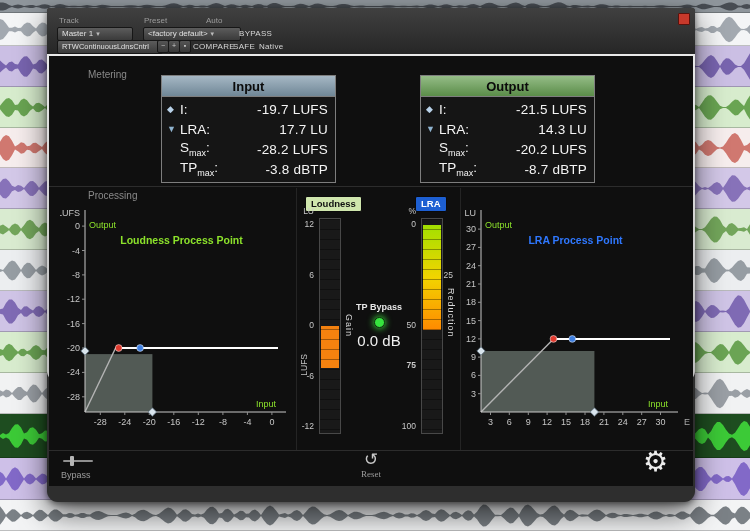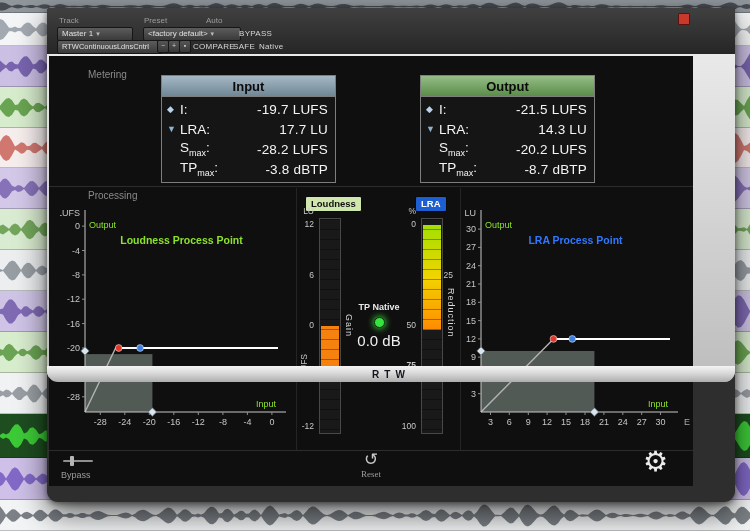--- a/index.html
+++ b/index.html
@@ -1,20 +1,20 @@
 <!DOCTYPE html>
 <html><head>
 <meta charset="utf-8">
 <style>
   html,body{margin:0;padding:0;}
   body{position:relative;width:750px;height:531px;overflow:hidden;background:#9aa0a6;font-family:"Liberation Sans",sans-serif;}
   #bg{position:absolute;inset:0;}
   .lane{position:absolute;left:0;width:750px;box-shadow:inset 0 -1px rgba(0,0,0,0.22);overflow:hidden;}
   .lane svg{display:block;}
-  #plugin-window{position:absolute;left:47px;top:8px;width:648px;height:494px;border-radius:3px 3px 11px 11px;box-shadow:0 12px 30px rgba(0,0,0,0.6),0 2px 6px rgba(0,0,0,0.5);background:#2e2e2e;padding-left:40px;}
+  #plugin-window{position:absolute;left:47px;top:8px;width:648px;height:494px;border-radius:3px 3px 11px 11px;box-shadow:0 12px 30px rgba(0,0,0,0.6),0 2px 6px rgba(0,0,0,0.5);background:#2e2e2e;}
   .pt-header{position:absolute;left:0;top:0;width:100%;height:46px;background:linear-gradient(#404040,#262626);border-bottom:1px solid #0a0a0a;border-radius:3px 3px 0 0;}
   .pt-label{position:absolute;font-size:8px;color:#9c9c9c;}
   .pt-btn{position:absolute;height:12px;line-height:11px;background:linear-gradient(#5c5c5c,#3a3a3a);border:1px solid #161616;border-radius:2px;color:#e0e0e0;font-size:8px;padding:0 4px;white-space:nowrap;overflow:hidden;cursor:pointer;}
   .pt-btn .caret{margin-left:3px;font-size:7px;color:#bbb;}
   .pt-mini{position:absolute;width:10px;height:11px;line-height:10px;text-align:center;background:linear-gradient(#555,#383838);border:1px solid #161616;border-radius:2px;color:#ccc;font-size:7px;cursor:pointer;}
   .pt-flat{position:absolute;font-size:8px;color:#d6d6d6;letter-spacing:0.3px;cursor:pointer;}
   #target-btn{position:absolute;width:10px;height:10px;background:#c8392b;border:1px solid #5a120c;border-radius:1px;cursor:pointer;}
   .plugin-frame{position:absolute;left:0;top:46px;width:100%;height:328px;background:linear-gradient(#e9e9e9,#bdbdbd);border-radius:0 0 11px 11px;}
   .plugin-ui{position:absolute;left:2px;top:2px;width:644px;height:430px;background:#0f0f0f;}
   .rtw-strip{position:absolute;left:0;bottom:0;width:100%;height:16px;border-radius:0 0 11px 11px;display:flex;align-items:center;justify-content:center;background:linear-gradient(#f4f4f4 0%,#d9d9d9 45%,#adadad 100%);}
@@ -337,36 +337,33 @@
           <div class="meter-tick-label" style="left: 0px; top: 116px; width: 17px;">50</div>
           <div class="meter-tick-label" style="left: 0px; top: 156px; width: 17px; font-weight: bold;">75</div>
           <div class="meter-tick-label" style="left: 0px; top: 217px; width: 17px;">100</div>
           <div class="meter-track" style="left: 22px; top: 14px; width: 20px; height: 214px;">
             <div class="meter-fill" style="top: 6px; height: 105.04px; background: linear-gradient(rgb(162, 224, 0), rgb(242, 212, 0), rgb(255, 138, 0));"></div>
           </div>
           <div class="meter-side" style="left: 47px; top: 84px;">Reduction</div>
         </div>
 
       <div id="tp-block">
-        <div class="tp-label">TP Native</div>
+        <div class="tp-label">TP Bypass</div>
         <div class="tp-led" id="tp-led" style="background: rgb(54, 228, 62); box-shadow: rgba(70, 255, 70, 0.75) 0px 0px 6px 1px;"></div>
         <div class="tp-value">0.0 dB</div>
       </div>
 
       <div class="h-divider" style="top:394px"></div>
       <div id="footer-bypass">
         <div class="bypass-icon">
             <div class="bp-track"></div>
             <div class="bp-knob"></div>
           </div>
         <div class="footer-label">Bypass</div>
       </div>
       <div id="footer-reset">
         <div class="reset-icon">↺</div>
         <div class="footer-label">Reset</div>
       </div>
       <div id="footer-gear">⚙</div>
     </div>
-    <div class="rtw-strip">
-      <span class="rtw-logo">RTW</span>
-    </div>
   </div>
 </div>
 
 </body></html>

